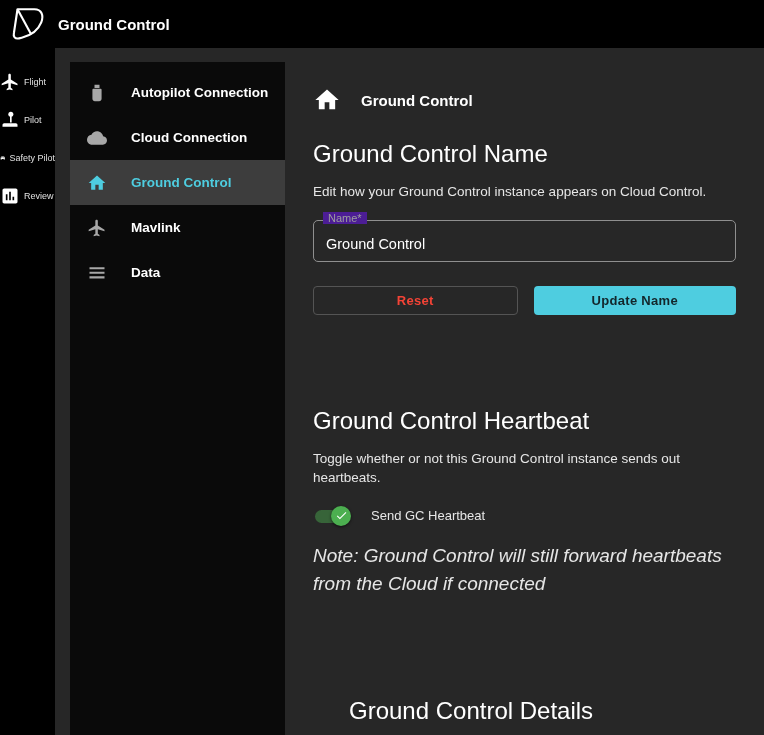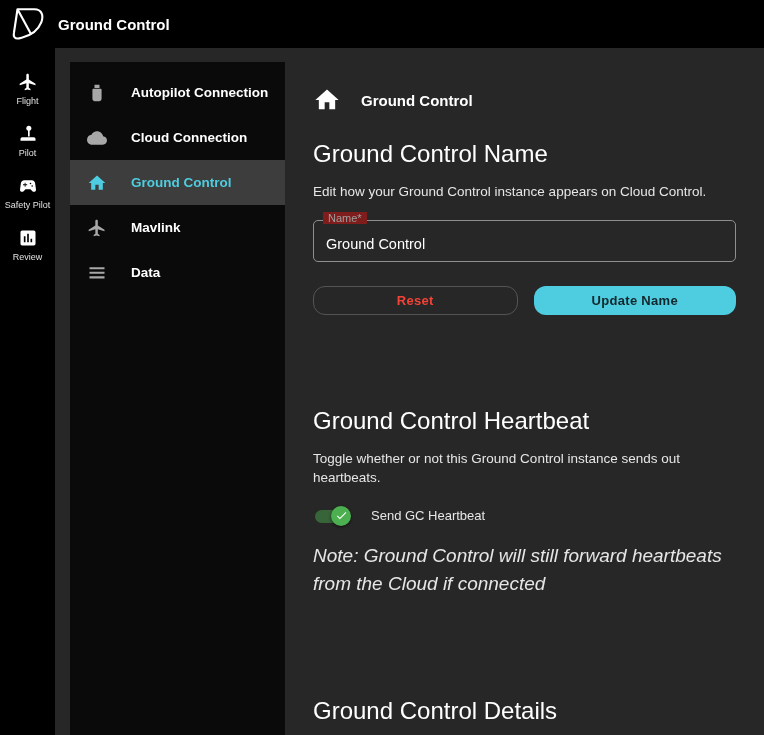--- a/index.html
+++ b/index.html
@@ -13,21 +13,21 @@
   .topbar { height:48px; background:#000; display:flex; align-items:center; gap:12px; padding:0 8px; }
   .logo { width:38px; height:38px; flex:none; }
   .logo svg { width:38px; height:38px; stroke:#fff; fill:none; stroke-width:2; stroke-linejoin:round; }
   .topbar-title { font-size:15px; font-weight:700; color:#fff; }
 
   
   .layout { display:flex; height:687px; }
 
   
   .rail { width:55px; background:#000; flex:none; display:flex; flex-direction:column; align-items:center; padding-top:16px; }
-  .rail-item { display:flex; flex-direction:column; align-items:center; gap:4px; width:100%; padding:8px 0 10px; cursor:pointer; }
+  .rail-item { display:flex; flex-direction:row; align-items:center; gap:4px; width:100%; padding:8px 0 10px; cursor:pointer; }
   .rail-item svg { width:20px; height:20px; fill:#fff; }
   .rail-label { font-size:9px; color:#e0e0e0; white-space:nowrap; }
 
   
   .subnav { width:215px; flex:none; background:#0a0a0a; margin-left:15px; margin-top:14px; padding-top:8px; }
   .subnav-item { display:flex; align-items:center; gap:24px; height:45px; padding:0 17px; cursor:pointer; }
   .subnav-item svg { width:20px; height:20px; fill:#a8a8a8; flex:none; }
   .subnav-label { font-size:13.5px; font-weight:600; color:#fff; white-space:nowrap; }
   .subnav-item.selected { background:#3d3d3d; }
   .subnav-item.selected svg { fill:#4ecde0; }
@@ -36,26 +36,26 @@
   
   .main { flex:1; padding:38px 28px 0 28px; overflow:hidden; }
   .page-header { display:flex; align-items:center; gap:20px; margin-bottom:26px; }
   .page-header svg { width:28px; height:28px; fill:#fff; }
   .page-title { font-size:15px; font-weight:700; color:#fff; }
 
   .section-title { font-size:24px; font-weight:400; color:#fff; margin:0 0 14px; }
   .desc { font-size:13.5px; color:#e6e6e6; margin:0 0 18px; line-height:1.45; max-width:435px; }
 
   .text-field { position:relative; margin-bottom:24px; }
-  .field-label { position:absolute; top:-8px; left:10px; background:#7f1d1d; padding:0 5px; font-size:11px; color:#9e9e9e; }
+  .field-label { position:absolute; top:-8px; left:10px; background:#4c1d95; padding:0 5px; font-size:11px; color:#9e9e9e; }
   .field-input { width:100%; height:42px; background:transparent; border:1px solid #8f8f8f; border-radius:5px;
                  color:#fff; font-size:14.5px; padding:6px 12px 0; font-family:"Liberation Sans", sans-serif; outline:none; }
 
   .buttons { display:flex; gap:16px; margin-bottom:92px; }
-  .btn { flex:1; height:29px; border-radius:12px; font-size:13px; font-weight:700; letter-spacing:.3px;
+  .btn { flex:1; height:29px; border-radius:4px; font-size:13px; font-weight:700; letter-spacing:.3px;
          display:flex; align-items:center; justify-content:center; cursor:pointer; font-family:"Liberation Sans", sans-serif; }
   .btn-reset { background:transparent; border:1px solid #545454; color:#f44336; }
   .btn-update { background:#4ecde0; border:none; color:#13262b; }
 
   .toggle-row { display:flex; align-items:center; gap:12px; margin:4px 0 16px; }
   .switch { position:relative; width:38px; height:20px; flex:none; cursor:pointer; }
   .switch .track { position:absolute; left:2px; right:2px; top:4px; height:13px; border-radius:7px; background:rgba(76,175,80,.45); }
   .switch .thumb { position:absolute; right:0; top:0; width:20px; height:20px; border-radius:50%; background:#4caf50;
                    display:flex; align-items:center; justify-content:center; box-shadow:0 1px 3px rgba(0,0,0,.6); }
   .switch .thumb svg { width:13px; height:13px; fill:#fff; }
@@ -181,20 +181,20 @@
               </svg>
           </span>
         </span>
         <span class="toggle-label">Send GC Heartbeat</span>
       </div>
 
       <p class="note">Note: Ground Control will still forward heartbeats from the Cloud if connected</p>
     </section>
 
     <section>
-      <h2 class="section-title" style="margin-bottom:22px;">Ground Control Details</h2>
+      <h2 class="section-title" style="margin-bottom:22px;margin-left:36px;">Ground Control Details</h2>
       <div class="details-row">
         <span class="details-label">Cloud Ip Address</span>
       </div>
     </section>
 
   </main>
 </div>
 
 </body></html>

